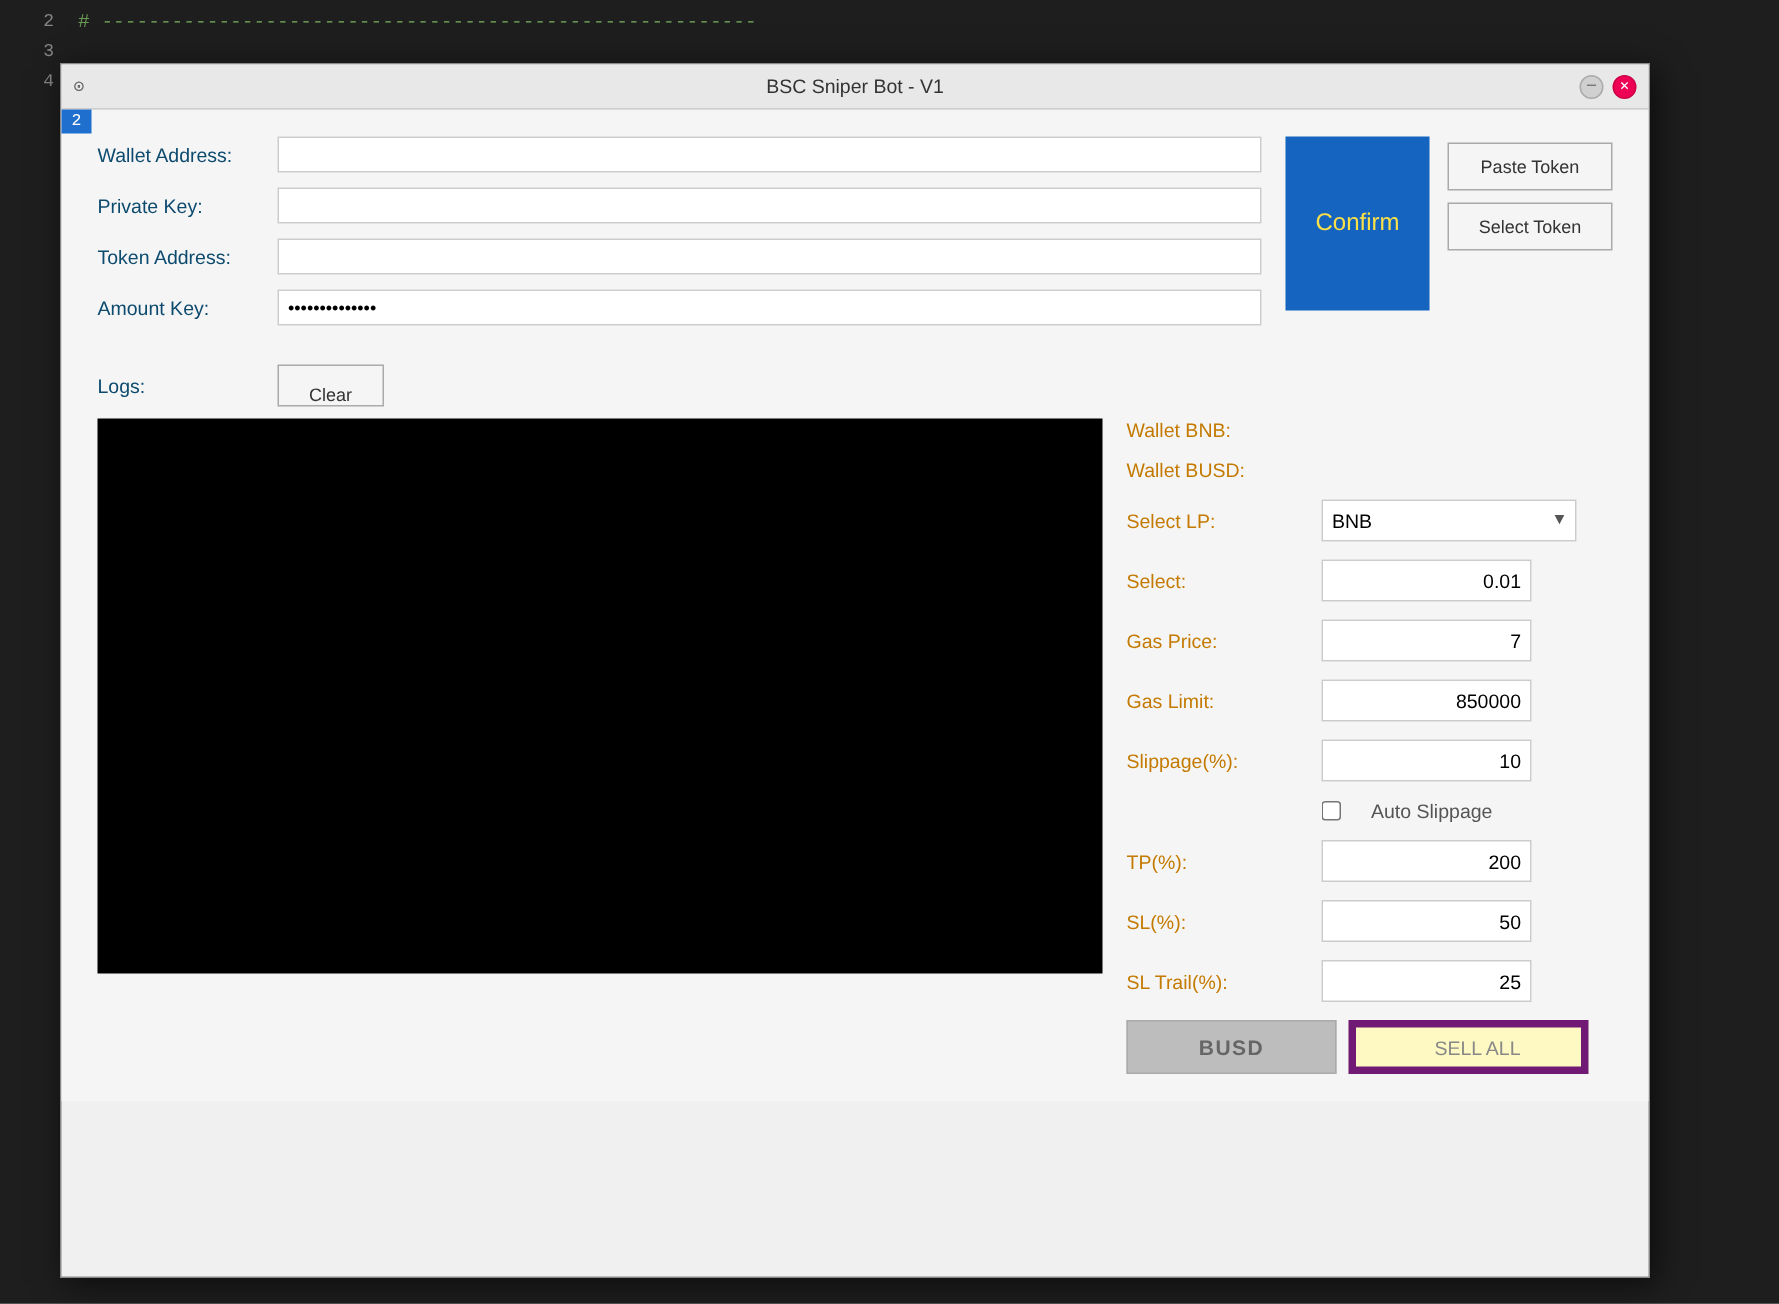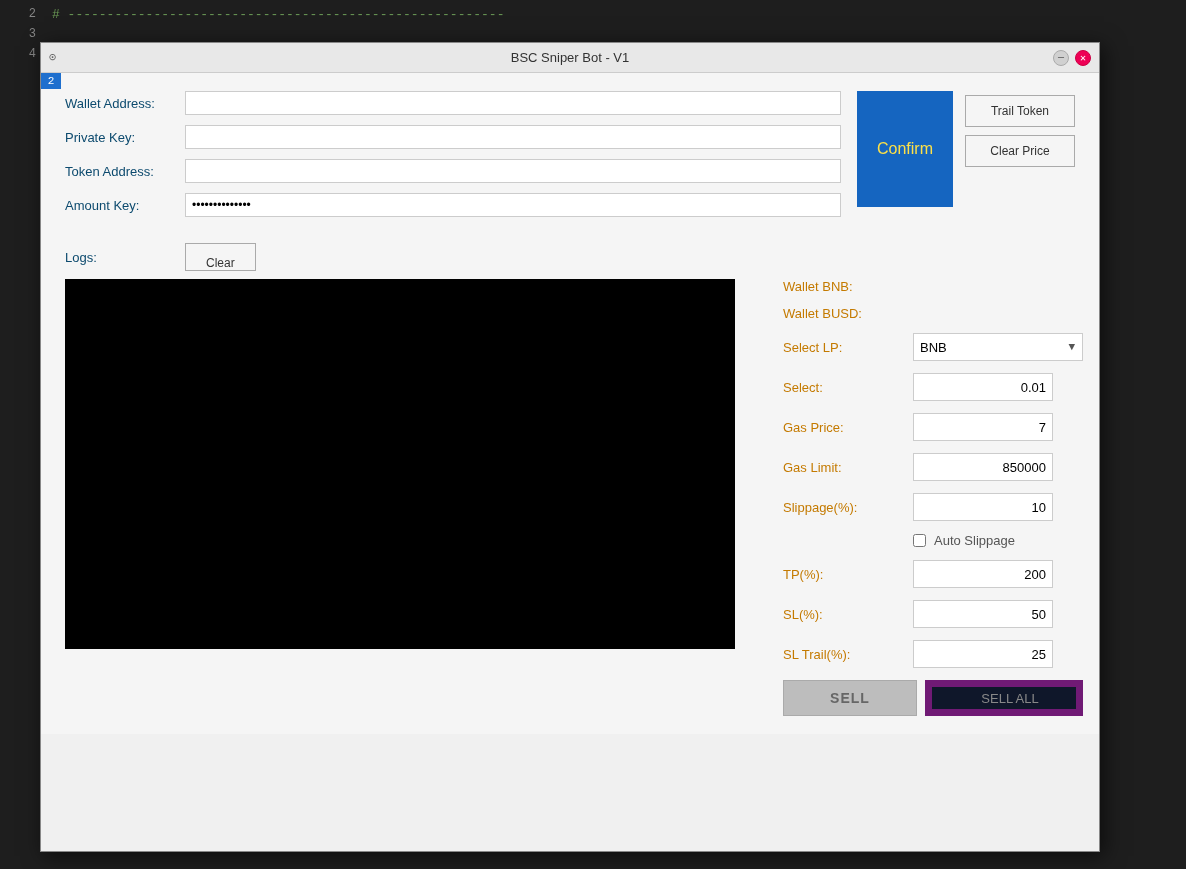--- a/index.html
+++ b/index.html
@@ -204,21 +204,20 @@
       width: 670px;
       height: 370px;
       background: #000;
       flex-shrink: 0;
     }
 
     
     .right-panel {
       flex: 1;
       padding: 0 16px;
-      margin-left: 32px;
     }
 
     .right-row {
       display: flex;
       align-items: center;
       margin-bottom: 12px;
     }
 
     .right-label {
       font-family: Arial, sans-serif;
@@ -269,21 +268,21 @@
       top: 50%;
       transform: translateY(-50%);
       pointer-events: none;
       font-size: 11px;
       color: #555;
     }
 
     .checkbox-row {
       display: flex;
       align-items: center;
-      gap: 8px;
+      gap: 20px;
       margin-bottom: 12px;
       padding-left: 130px;
     }
 
     .checkbox-label {
       font-family: Arial, sans-serif;
       font-size: 13px;
       color: #555;
     }
 
@@ -303,22 +302,22 @@
       font-size: 14px;
       font-weight: bold;
       letter-spacing: 1px;
       color: #666;
       cursor: pointer;
     }
 
     .sell-all-btn {
       flex: 1;
       height: 36px;
-      background: #0f172a;
-      border: 7px solid #701a75;
+      background: #fef9c3;
+      border: 5px solid #701a75;
       font-family: Arial, sans-serif;
       font-size: 13px;
       color: #888;
       cursor: pointer;
       padding-left: 12px;
     }
 
     
     .logs-header {
       display: flex;
@@ -377,22 +376,22 @@
         </div>
         <div class="form-row">
           <label class="form-label">Amount Key:</label>
           <input class="form-input" type="password" value="••••••••••••••" style="">
         </div>
       </div>
 
       <div style="display:flex; gap:12px; align-items:flex-start;">
         <button class="confirm-btn">Confirm</button>
         <div style="display:flex; flex-direction:column; gap:8px; padding-top:4px;">
-          <button class="token-btn">Trail Token</button>
-          <button class="token-btn">Clear Price</button>
+          <button class="token-btn">Paste Token</button>
+          <button class="token-btn">Select Token</button>
         </div>
       </div>
     </div>
 
     <div class="logs-header">
       <span class="form-label">Logs:</span>
       <button class="clear-btn">Clear</button>
     </div>
 
     <div class="main-layout">
@@ -456,21 +455,21 @@
           <span class="right-label">SL(%):</span>
           <input class="right-input" type="text" value="50" style="">
         </div>
 
         <div class="right-row">
           <span class="right-label">SL Trail(%):</span>
           <input class="right-input" type="text" value="25" style="">
         </div>
 
         <div class="bottom-buttons">
-          <button class="snipe-btn">SELL</button>
+          <button class="snipe-btn">BUSD</button>
           <button class="sell-all-btn">SELL ALL</button>
         </div>
 
       </div>
     </div>
 
   </div>
 </div>
 
 </body></html>

